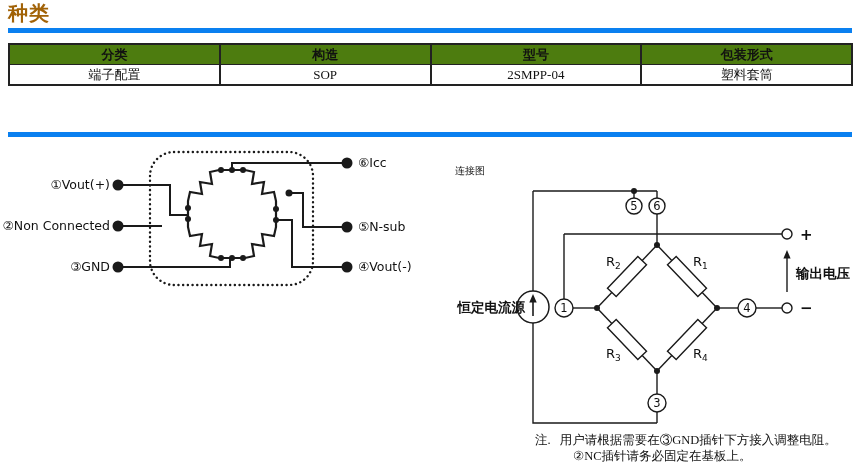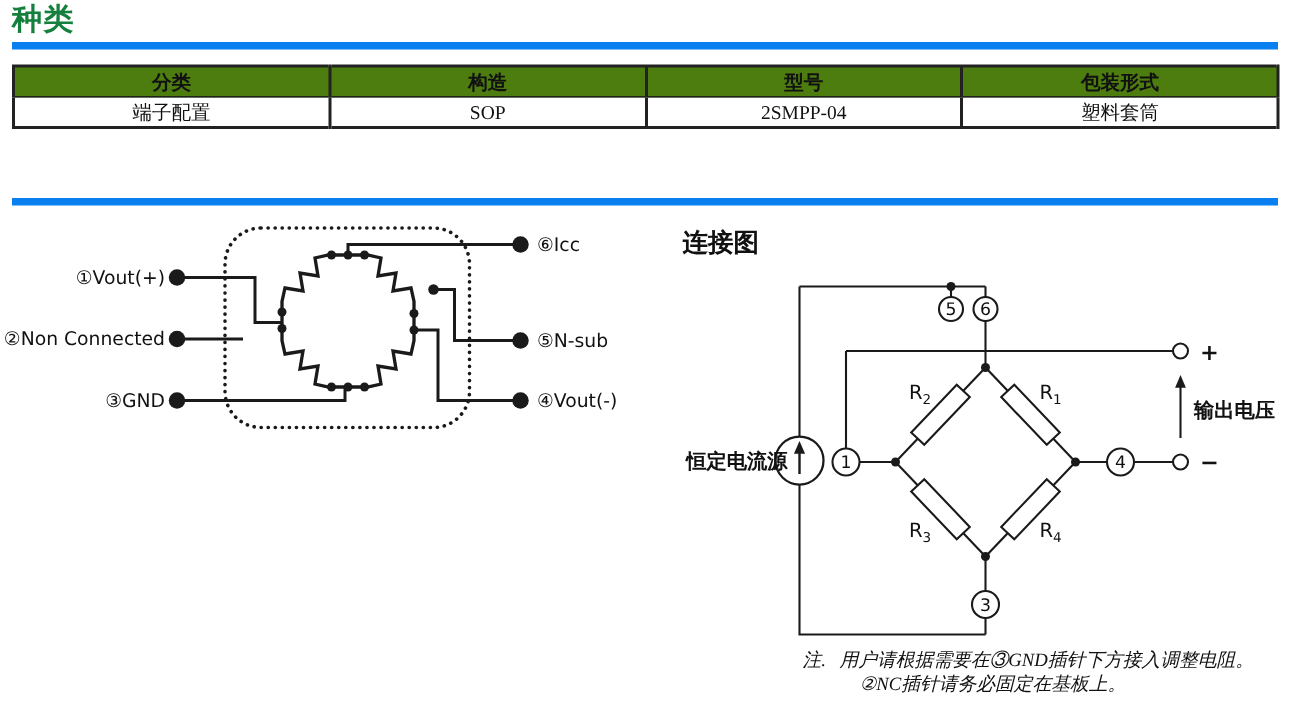--- a/index.html
+++ b/index.html
@@ -2,44 +2,44 @@
 <html><head>
 <meta charset="utf-8">
 <style>
   html,body { margin:0; padding:0; background:#fff; }
   .page {
     position:relative; width:860px; height:469px; background:#ffffff;
     font-family:"Liberation Sans", sans-serif; color:#111; overflow:hidden;
   }
   .sec-title {
     position:absolute; left:8px; font-size:20px; font-weight:700;
-    letter-spacing:1px; color:#15803d; margin:0; line-height:24px;
+    letter-spacing:1px; color:#a16207; margin:0; line-height:24px;
     font-family:"Liberation Sans", sans-serif;
   }
   .accent-bar { position:absolute; left:8px; width:844px; height:5px; }
   table.types {
     position:absolute; left:8px; top:43px; width:845px;
     border-collapse:collapse; table-layout:fixed;
     font-family:"Liberation Serif", serif; font-size:13px; color:#111;
   }
   table.types th, table.types td {
     border-left:2px solid #222; border-right:2px solid #222;
     border-top:1px solid #222; border-bottom:1px solid #222;
     text-align:center; padding:0; height:19px; font-weight:400;
   }
   table.types { border:2px solid #222; }
   table.types thead th { background:#4d7c0f; font-weight:700; }
   .cd-title {
-    position:absolute; left:455px; top:150px; font-size:17px; font-weight:700;
+    position:absolute; left:455px; top:164px; font-size:10px; font-weight:400;
   }
   svg text { font-family:"DejaVu Sans","Liberation Sans",sans-serif; }
   .note {
     position:absolute; left:535px; top:433px;
     font-family:"Liberation Serif", serif; font-size:12.5px; color:#111;
-    line-height:15.5px; white-space:nowrap;font-style:italic;
+    line-height:15.5px; white-space:nowrap;
   }
   .note .prefix { margin-right:9px; }
   .note .indent { margin-left:38px; }
 </style>
 </head>
 <body>
 
 <div class="page">
 
   <h1 class="sec-title" style="top:1px;">种类</h1>

